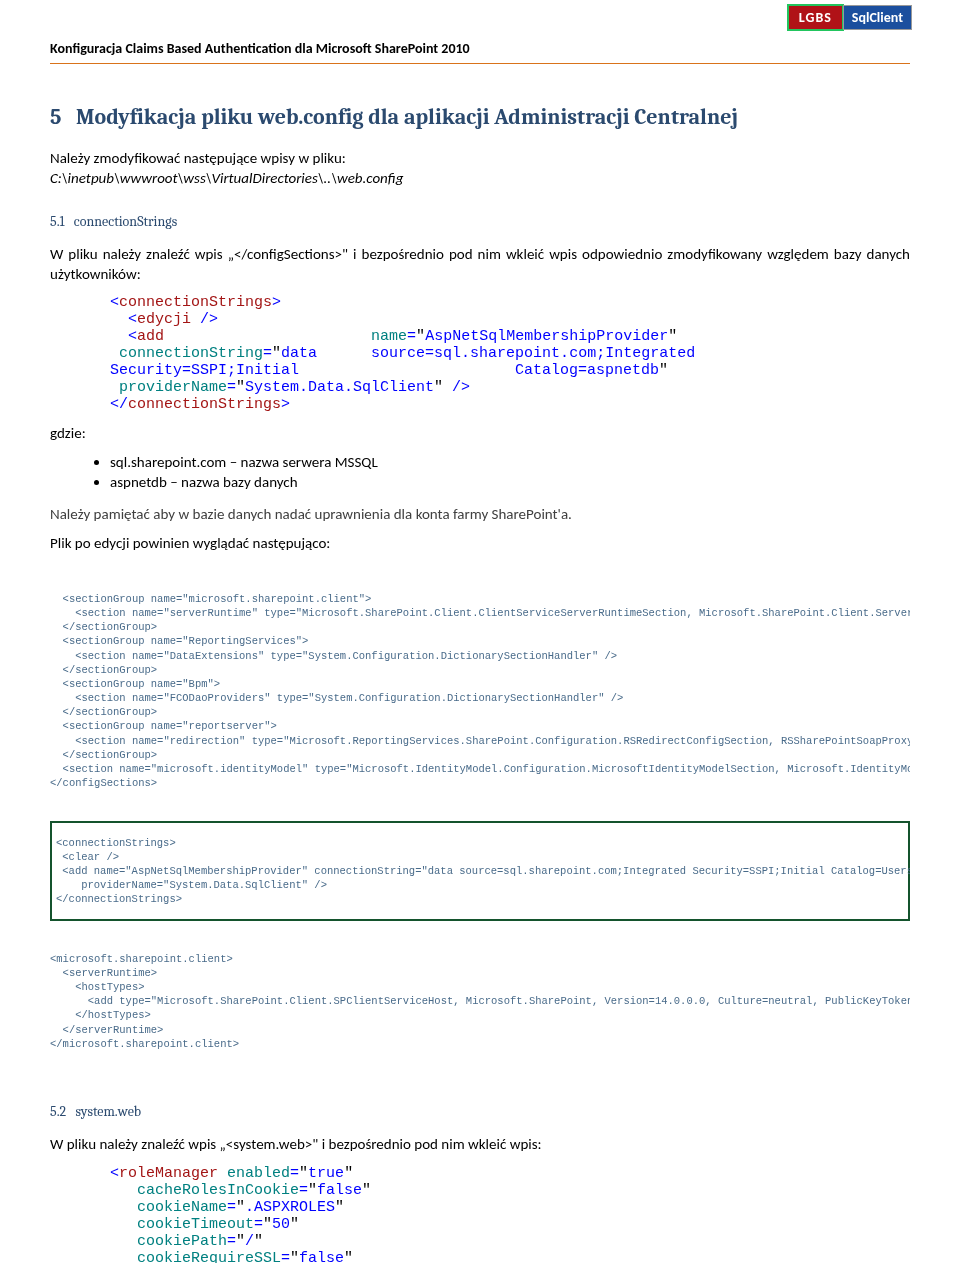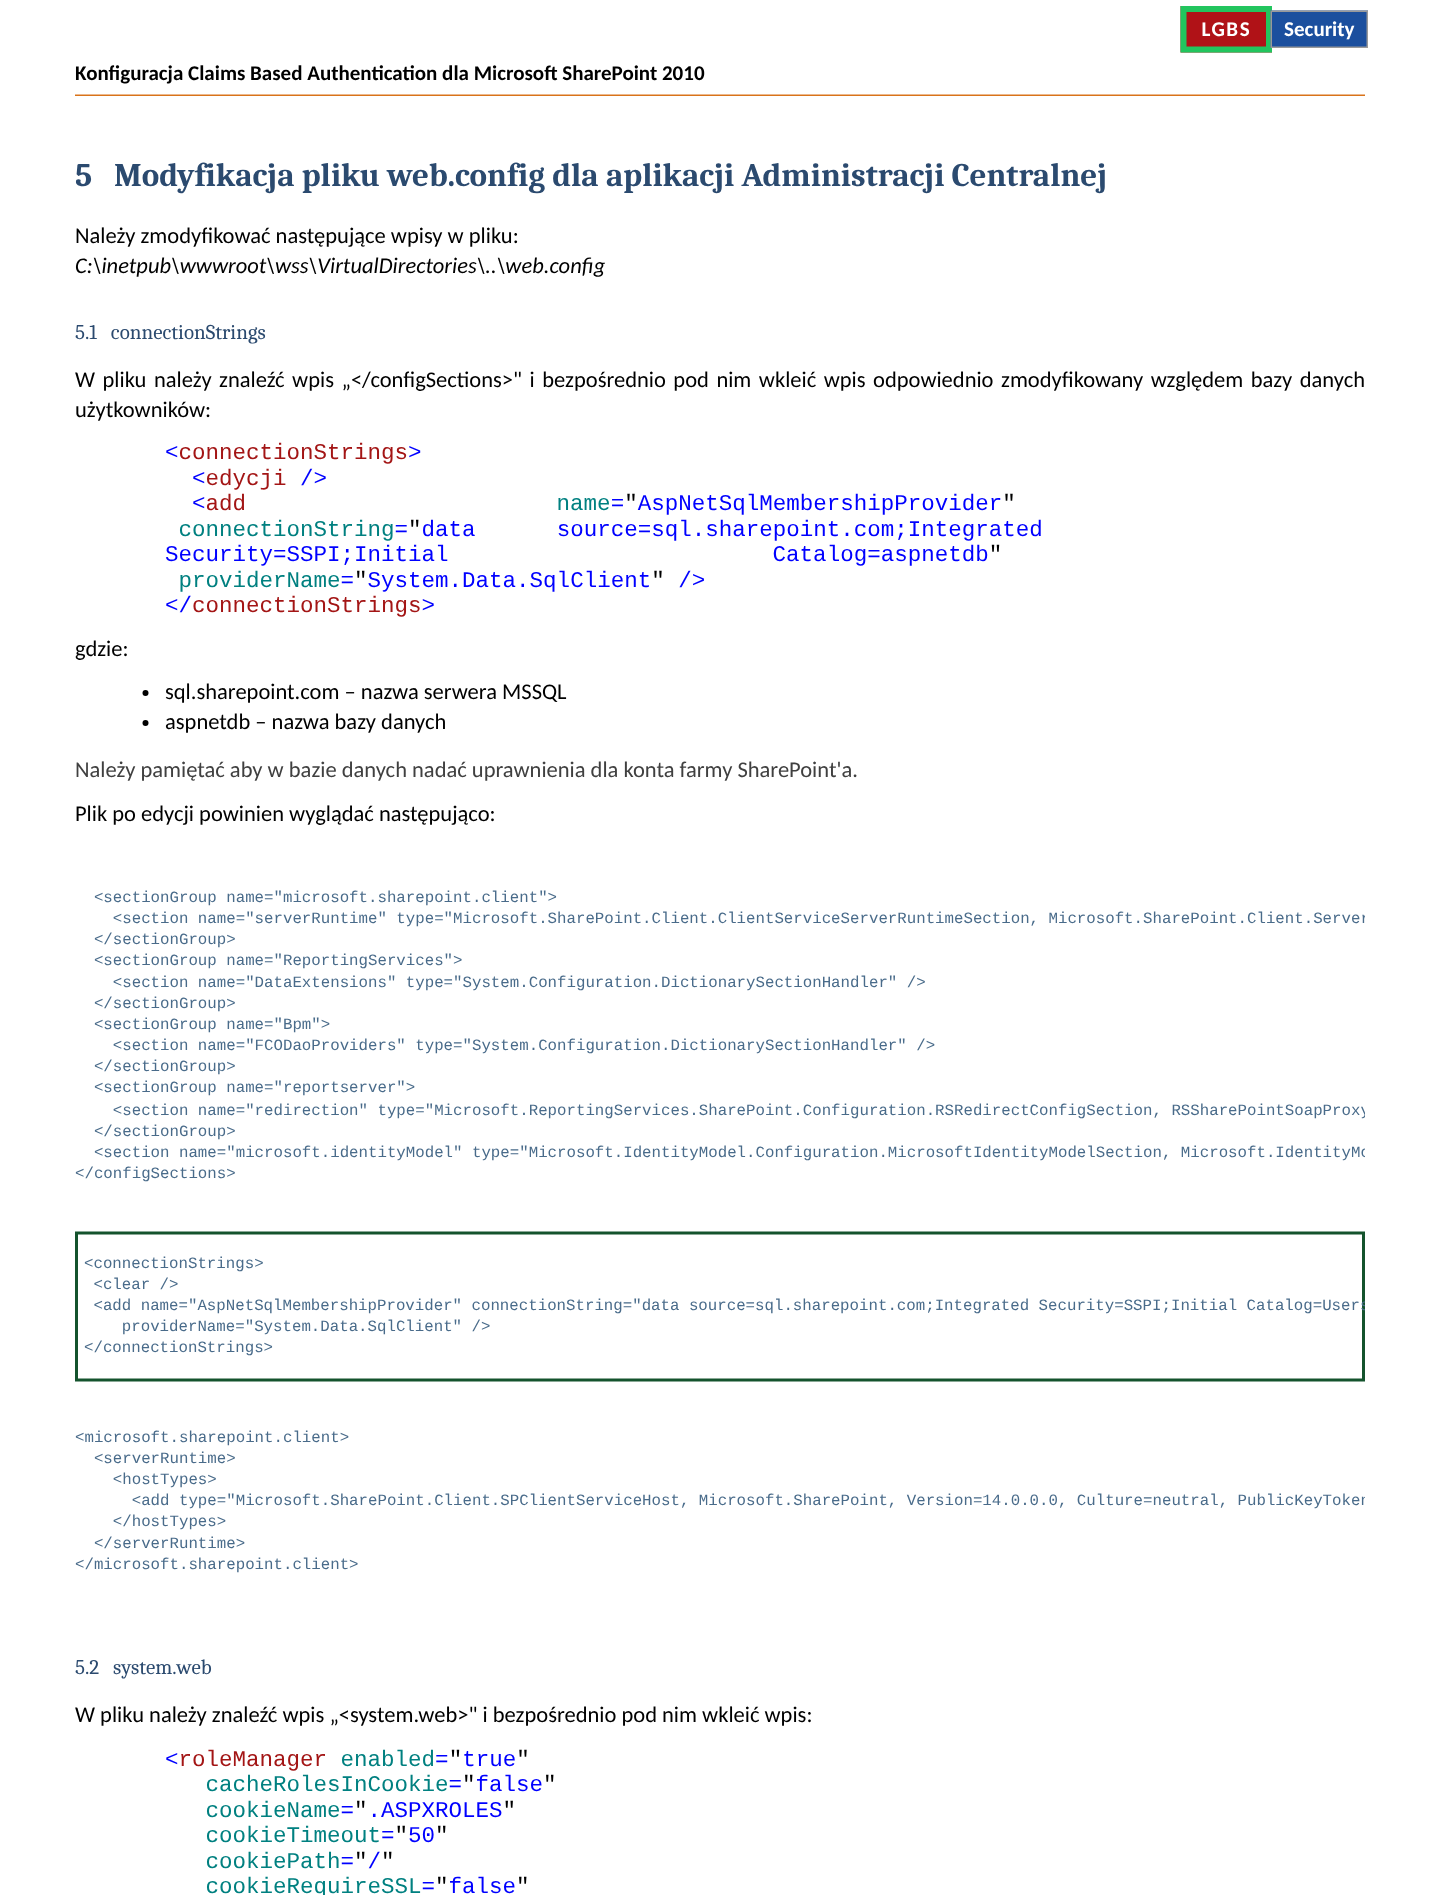--- a/index.html
+++ b/index.html
@@ -23,21 +23,21 @@
     right: 48px;
   }
   .logo-lgbs {
     display: inline-block;
     background: #b01217;
     color: #fff;
     font-weight: bold;
     font-size: 14px;
     padding: 3px 10px;
     letter-spacing: 1px;
-    border: 4px solid #22c55e;
+    border: 2px solid #22c55e;
   }
   .logo-soft {
     display: inline-block;
     background: #1b4f9e;
     color: #fff;
     font-weight: bold;
     font-size: 14px;
     padding: 3px 8px;
     border: 1px solid #999;
     margin-left: -1px;
@@ -97,21 +97,21 @@
     padding: 13px 4px;
     margin: 2px 0;
   }
 </style>
 </head>
 <body>
 
 <div class="page">
 
   <div class="logo-wrap">
-    <span class="logo-lgbs">LGBS</span><span class="logo-soft">Security</span>
+    <span class="logo-lgbs">LGBS</span><span class="logo-soft">SqlClient</span>
   </div>
 
   <div class="header-title">Konfiguracja Claims Based Authentication dla Microsoft SharePoint 2010</div>
   <hr class="header-rule">
 
   <div class="content">
 
     <div class="h1-like">
       <span>5</span>&nbsp;&nbsp;&nbsp;<span>Modyfikacja pliku web.config dla aplikacji Administracji Centralnej</span>
     </div>

